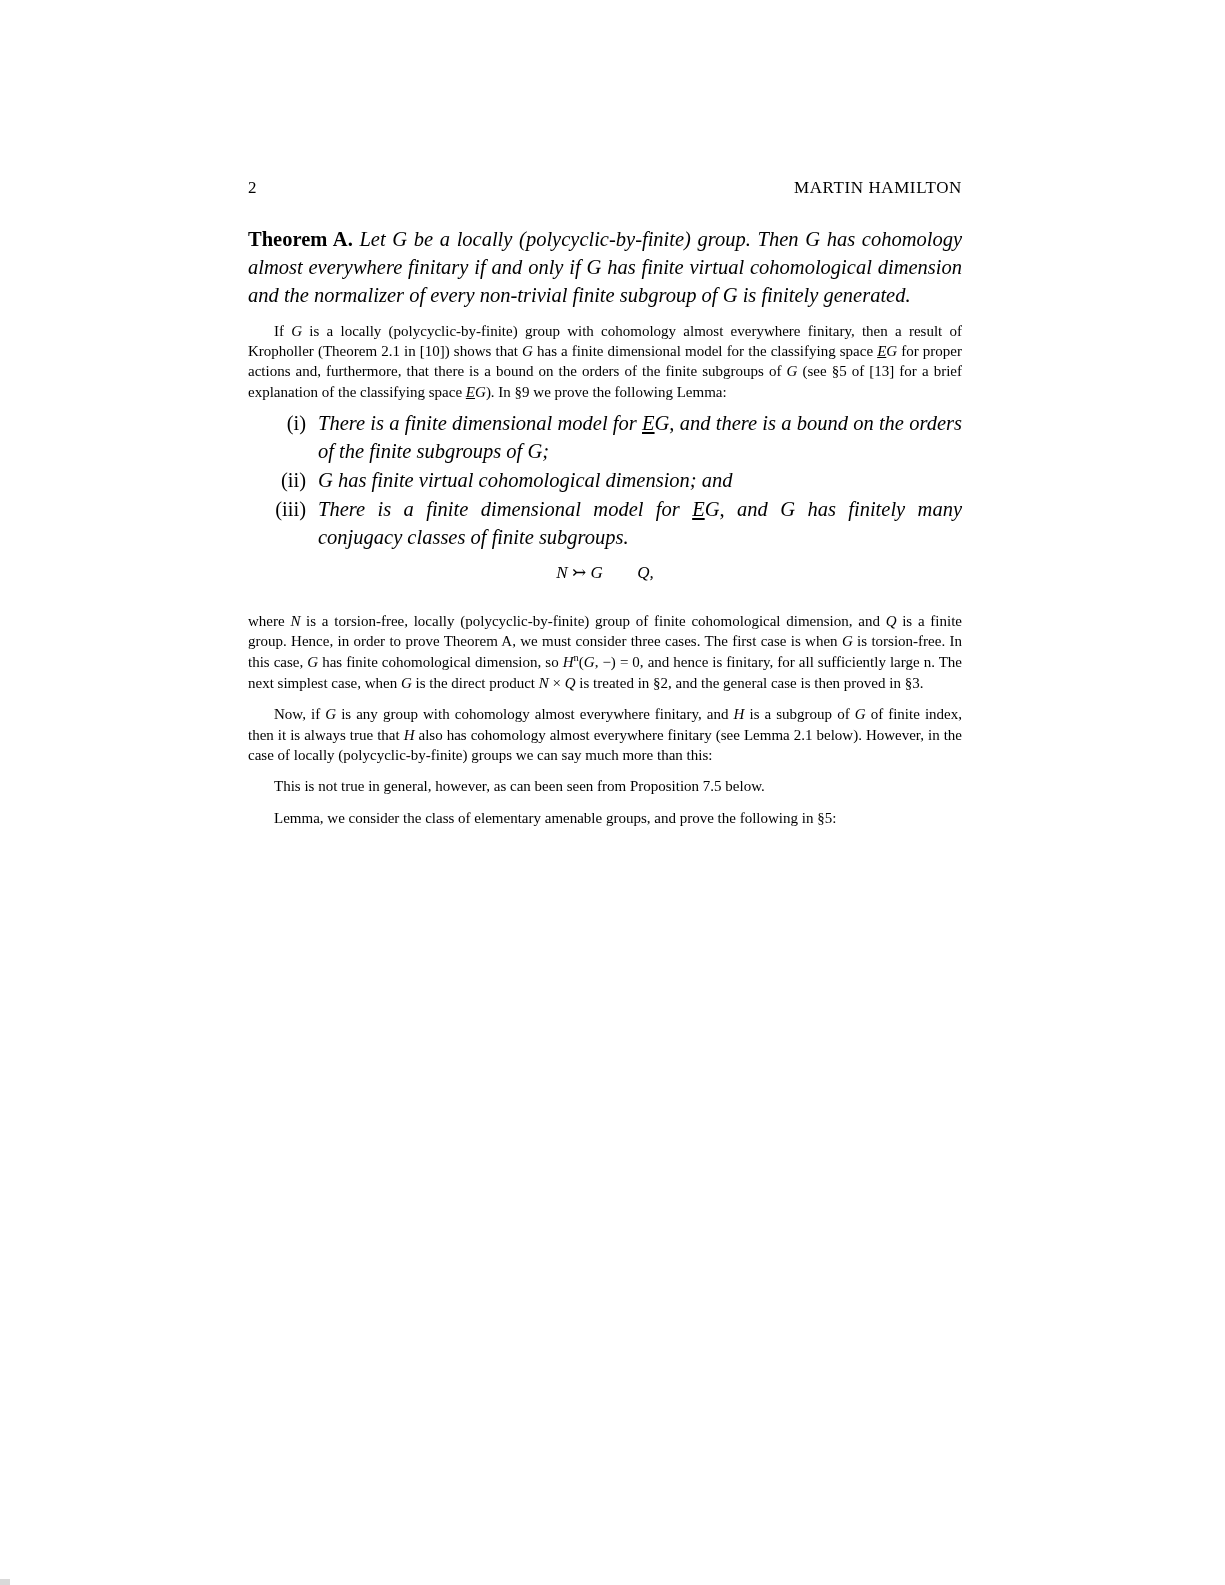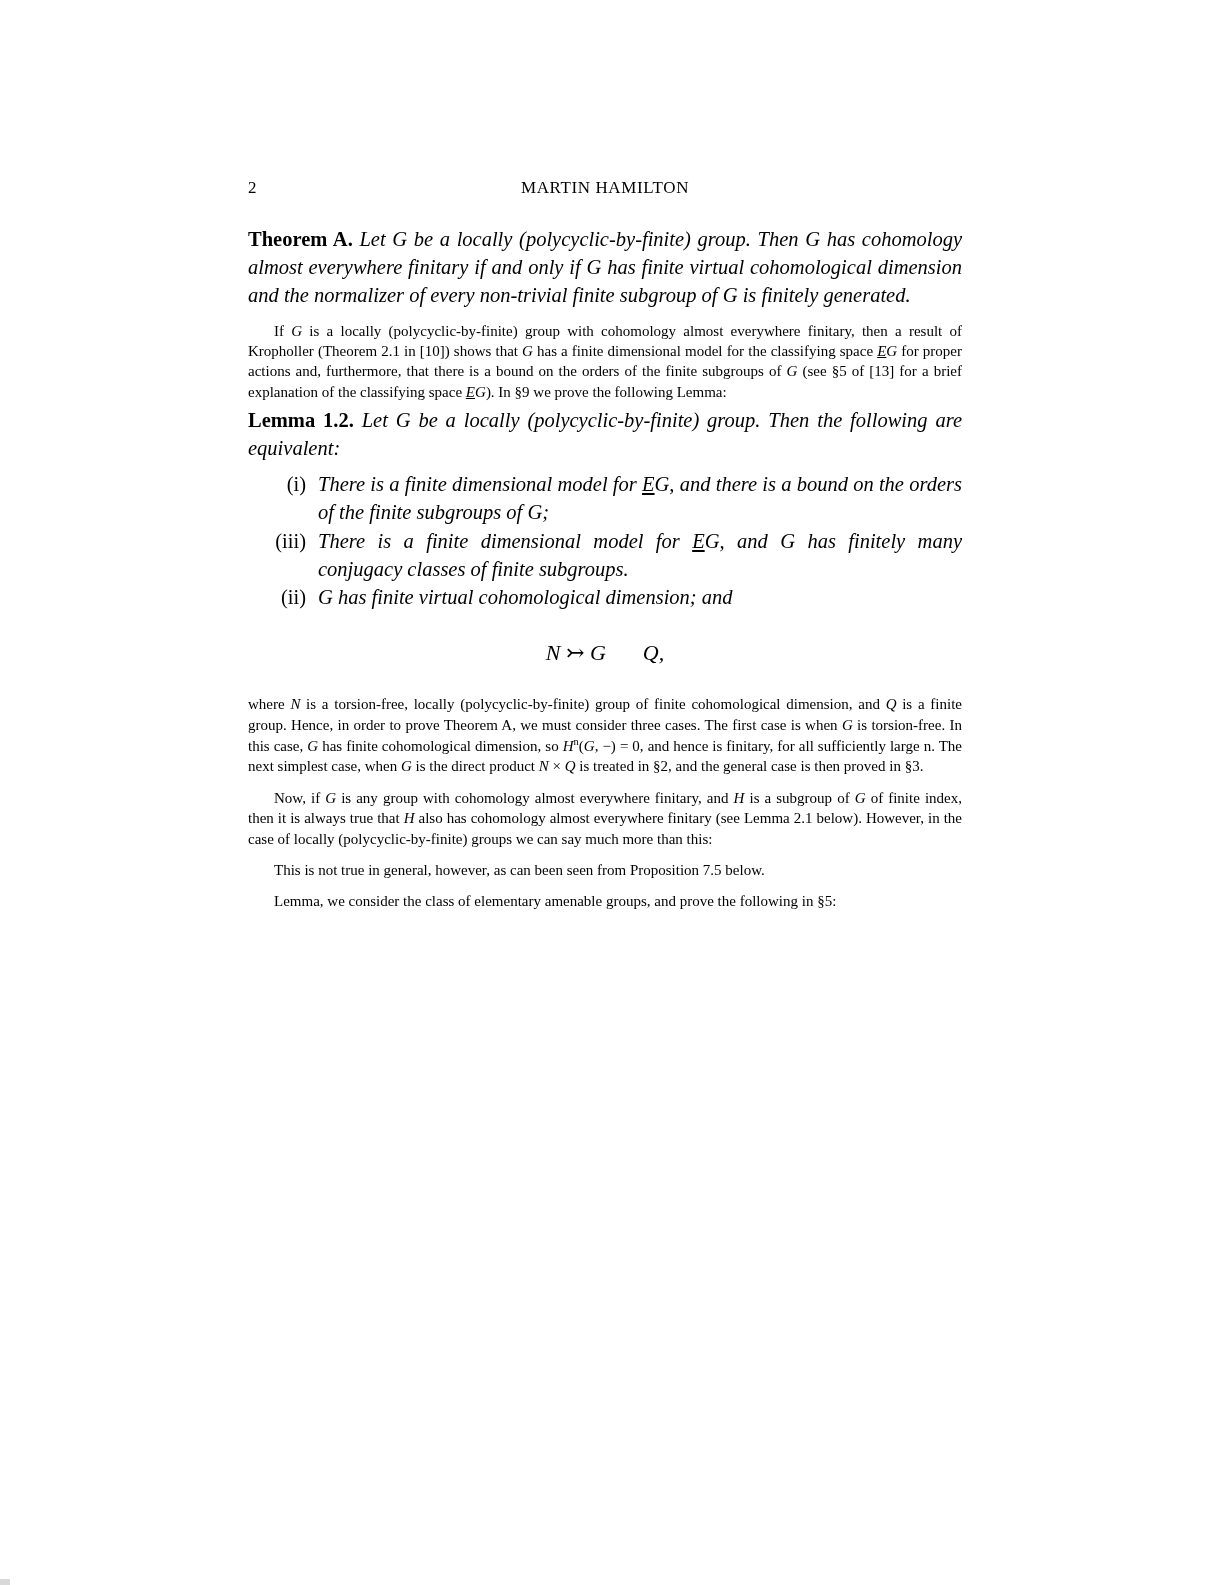--- a/index.html
+++ b/index.html
@@ -27,21 +27,21 @@
     font-size: 17px;
     margin-bottom: 28px;
   }
   .runhead .folio {
     width: 0;
     flex: none;
     font-size: 17px;
   }
   .runhead .title {
     flex: 1;
-    text-align: center;
+    text-align: right;
     letter-spacing: 0.6px;
     font-size: 17px;
   }
   p {
     margin: 0 0 0 0;
     font-size: 15px;
     line-height: 1.36;
     text-align: justify;
     text-justify: inter-word;
     hyphens: manual;
@@ -65,22 +65,22 @@
   .mathvar {
     font-family: "Liberation Serif", "DejaVu Serif", serif;
     font-style: italic;
   }
   .upper-E {
     text-decoration: underline;
     font-style: italic;
   }
   .display-eq {
     text-align: center;
-    font-size: 22px;
-    margin: 28px 0 6px 0;
+    font-size: 17px;
+    margin: 10px 0 6px 0;
     font-style: italic;
   }
   .display-eq .gap { display: inline-block; width: 26px; }
   ol.roman {
     list-style: none;
     margin: 8px 0 8px 0;
     padding: 0;
   }
   ol.roman li {
     display: flex;
@@ -118,34 +118,33 @@
 
   <div class="runhead">
     <span class="folio">2</span>
     <span class="title">MARTIN HAMILTON</span>
   </div>
 
   <p class="theorem"><span class="lead">Theorem A.</span><span> Let <span class="mathvar">G</span> be a locally (polycyclic-by-finite) group. Then <span class="mathvar">G</span> has cohomology almost everywhere finitary if and only if <span class="mathvar">G</span> has finite virtual cohomological dimension and the normalizer of every non-trivial finite subgroup of <span class="mathvar">G</span> is finitely generated.</span></p>
 
   <p class="body-para">If <span class="mathvar">G</span> is a locally (polycyclic-by-finite) group with cohomology almost everywhere finitary, then a result of Kropholler (Theorem 2.1 in [10]) shows that <span class="mathvar">G</span> has a finite dimensional model for the classifying space <span class="upper-E">E</span><span class="mathvar">G</span> for proper actions and, furthermore, that there is a bound on the orders of the finite subgroups of <span class="mathvar">G</span> (see §5 of [13] for a brief explanation of the classifying space <span class="upper-E">E</span><span class="mathvar">G</span>). In §9 we prove the following Lemma:</p>
 
-  <p class="theorem"><span class="lead">Lemma 1.2.</span><span> Let <span class="mathvar">G</span> be a locally (polycyclic-by-finite) group. Then the following are equivalent:</span></p>
 
   <ol class="roman">
     <li>
       <span class="marker">(i)</span>
       <span class="item-text">There is a finite dimensional model for <span class="upper-E">E</span><span class="mathvar">G</span>, and there is a bound on the orders of the finite subgroups of <span class="mathvar">G</span>;</span>
     </li>
     <li>
+      <span class="marker">(ii)</span>
+      <span class="item-text"><span class="mathvar">G</span> has finite virtual cohomological dimension; and</span>
+    </li>
+    <li>
       <span class="marker">(iii)</span>
       <span class="item-text">There is a finite dimensional model for <span class="upper-E">E</span><span class="mathvar">G</span>, and <span class="mathvar">G</span> has finitely many conjugacy classes of finite subgroups.</span>
-    </li>
-    <li>
-      <span class="marker">(ii)</span>
-      <span class="item-text"><span class="mathvar">G</span> has finite virtual cohomological dimension; and</span>
     </li>
   </ol>
 
 
   <div class="display-eq">
     <span class="mathvar"><span class="mathvar">N</span></span>
     <span>↣</span>
     <span class="mathvar"><span class="mathvar">G</span></span>
     <span class="gap"></span>
     <span class="mathvar"><span class="mathvar">Q</span>,</span>

